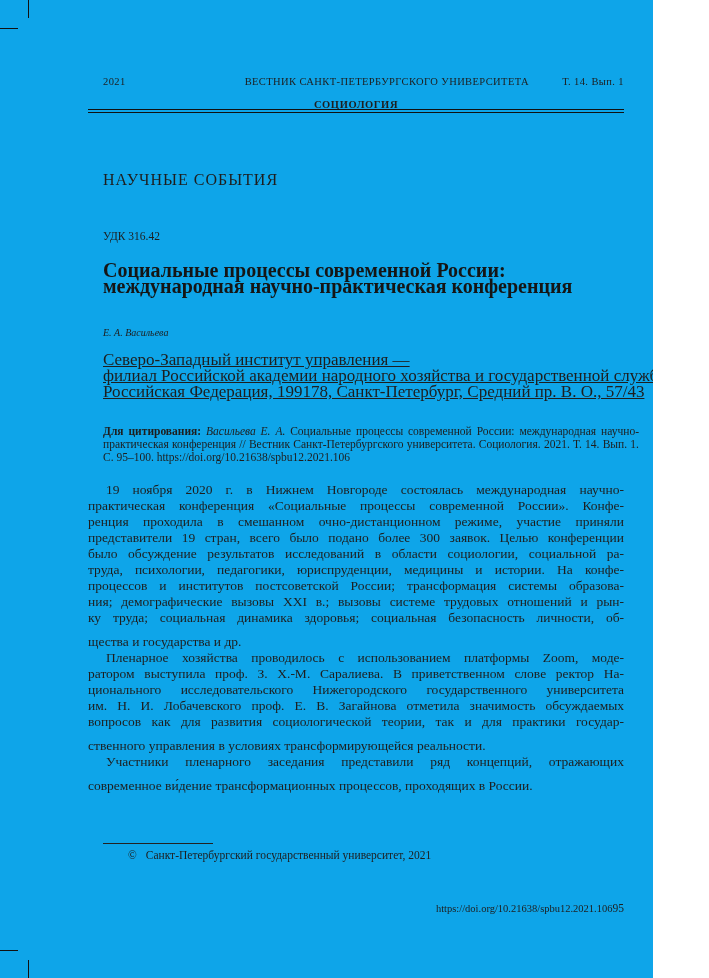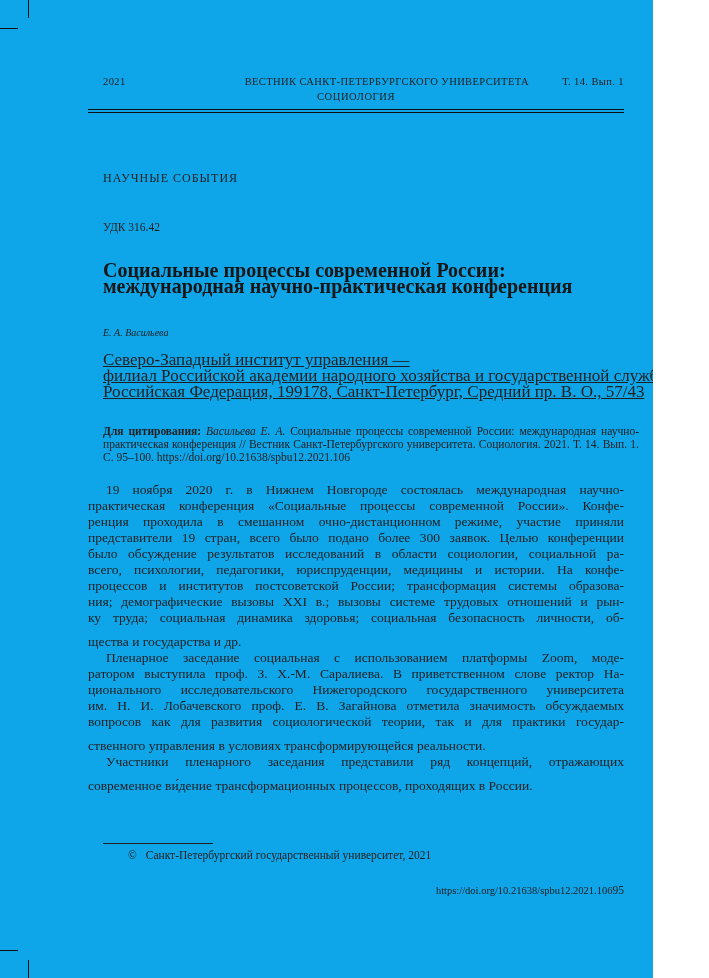--- a/index.html
+++ b/index.html
@@ -17,25 +17,25 @@
   .mark{position:absolute;background:#111;}
   .mark.v{width:1px;height:18px;}
   .mark.h{width:18px;height:1px;}
 
   
   .header{top:76px;font-size:10.5px;letter-spacing:0.4px;}
   .header-row{display:flex;align-items:baseline;}
   .header-year{width:80px;padding-left:15px;}
   .header-journal{flex:1;text-align:right;}
   .header-volume{width:95px;text-align:right;}
-  .header-section{text-align:center;margin-top:4px;letter-spacing:0.6px;}
+  .header-section{text-align:center;margin-top:12px;letter-spacing:0.6px;font-weight:bold;}
   .rule-double{top:109px;height:2px;border-top:1px solid #111;border-bottom:1px solid #111;}
 
-  .rubric{top:171px;padding-left:15px;font-size:12px;letter-spacing:1px;}
-  .udc{top:221px;padding-left:15px;font-size:11.5px;}
+  .rubric{top:171px;padding-left:15px;font-size:16px;letter-spacing:1px;}
+  .udc{top:230px;padding-left:15px;font-size:11.5px;}
 
   .title{top:262px;padding-left:15px;font-size:20px;font-weight:bold;line-height:28px;color:#151515;}
   .author{top:327px;padding-left:15px;font-size:10px;font-style:italic;}
   .affiliation{top:352px;padding-left:15px;font-size:17px;line-height:15px;text-decoration:underline;}
 
   .citation{top:417px;padding-left:15px;font-size:11.5px;line-height:13px;text-align:justify;margin-top:8px;}
   .citation .cit-label{font-weight:bold;}
   .citation .cit-author{font-style:italic;}
 
   .body-text{top:482px;font-size:13.5px;}
@@ -43,21 +43,21 @@
   .justify .tline{text-align:justify;text-align-last:justify;white-space:normal;}
   .justify .tline.last{text-align-last:left;margin-top:8px;}
   .body-para .tline:first-child{text-indent:18px;}
 
   .footnote-rule{position:absolute;left:103px;top:843px;width:110px;height:1px;background:#222;}
   .copyright{top:849px;padding-left:40px;font-size:11.5px;}
   .copyright .c-sym{margin-right:9px;}
 
   .footer{top:884px;display:flex;align-items:baseline;}
   .footer-doi{flex:1;padding-left:15px;font-size:10.5px;text-align:right;}
-  .footer-page{font-size:11.5px;text-align:left;}
+  .footer-page{font-size:11.5px;text-align:left;margin-top:18px;}
 </style>
 </head>
 <body>
 
 <div class="page">
 
   <div class="mark v" style="left:28px;top:0;"></div>
   <div class="mark h" style="left:0;top:28px;"></div>
   <div class="mark v" style="left:681px;top:0;"></div>
   <div class="mark h" style="left:691px;top:28px;"></div>
@@ -94,28 +94,28 @@
     <span class="cit-label">Для цитирования:</span><span class="cit-author"> Васильева Е. А.</span><span> Социальные процессы современной России: международная научно-практическая конференция // Вестник Санкт-Петербургского университета. Социология. 2021. Т. 14. Вып. 1. С. 95–100. https://doi.org/10.21638/spbu12.2021.106</span>
   </div>
 
   <div class="col body-text justify">
     <div class="body-para">
         <div class="tline">19 ноября 2020 г. в Нижнем Новгороде состоялась международная научно-</div>
         <div class="tline">практическая конференция «Социальные процессы современной России». Конфе-</div>
         <div class="tline">ренция проходила в смешанном очно-дистанционном режиме, участие приняли</div>
         <div class="tline">представители 19 стран, всего было подано более 300 заявок. Целью конференции</div>
         <div class="tline">было обсуждение результатов исследований в области социологии, социальной ра-</div>
-        <div class="tline">всего, психологии, педагогики, юриспруденции, медицины и истории. На конфе-</div>
+        <div class="tline">труда, психологии, педагогики, юриспруденции, медицины и истории. На конфе-</div>
         <div class="tline">процессов и институтов постсоветской России; трансформация системы образова-</div>
         <div class="tline">ния; демографические вызовы XXI в.; вызовы системе трудовых отношений и рын-</div>
         <div class="tline">ку труда; социальная динамика здоровья; социальная безопасность личности, об-</div>
         <div class="tline last">щества и государства и др.</div>
       </div>
     <div class="body-para">
-        <div class="tline">Пленарное заседание социальная с использованием платформы Zoom, моде-</div>
+        <div class="tline">Пленарное хозяйства проводилось с использованием платформы Zoom, моде-</div>
         <div class="tline">ратором выступила проф. З. Х.-М. Саралиева. В приветственном слове ректор На-</div>
         <div class="tline">ционального исследовательского Нижегородского государственного университета</div>
         <div class="tline">им. Н. И. Лобачевского проф. Е. В. Загайнова отметила значимость обсуждаемых</div>
         <div class="tline">вопросов как для развития социологической теории, так и для практики государ-</div>
         <div class="tline last">ственного управления в условиях трансформирующейся реальности.</div>
       </div>
     <div class="body-para">
         <div class="tline">Участники пленарного заседания представили ряд концепций, отражающих</div>
         <div class="tline last">современное ви́дение трансформационных процессов, проходящих в России.</div>
       </div>

